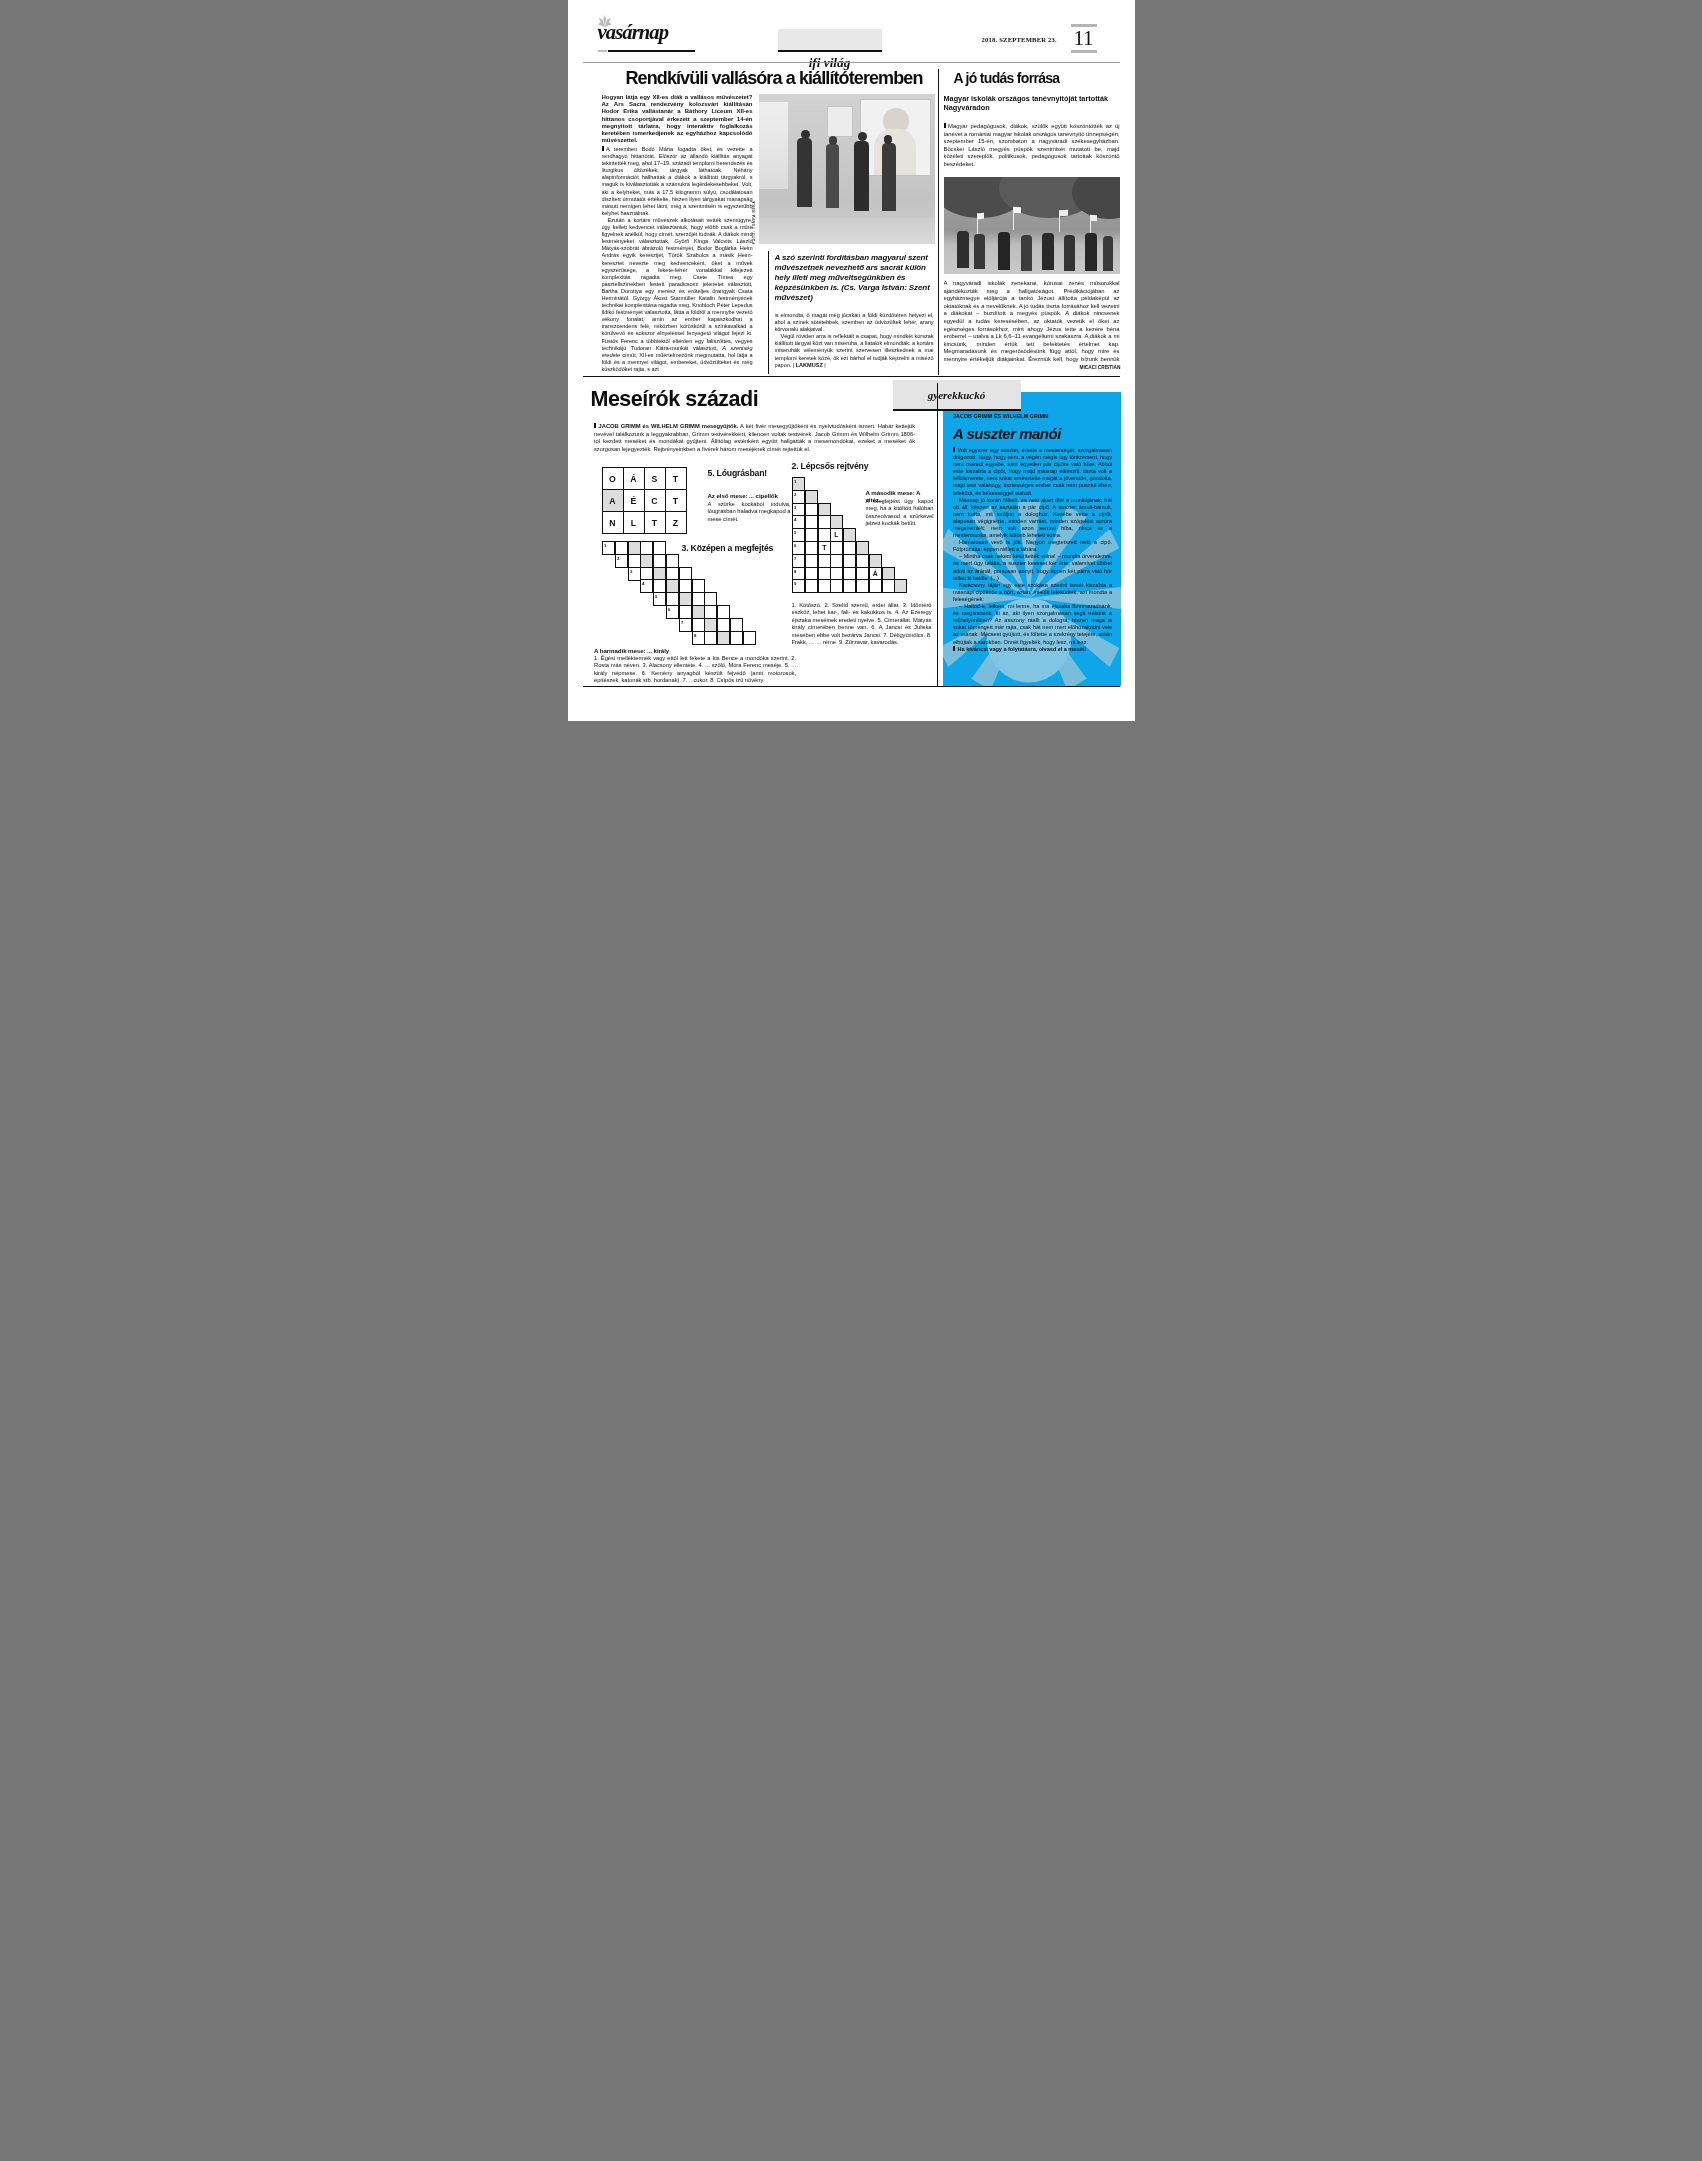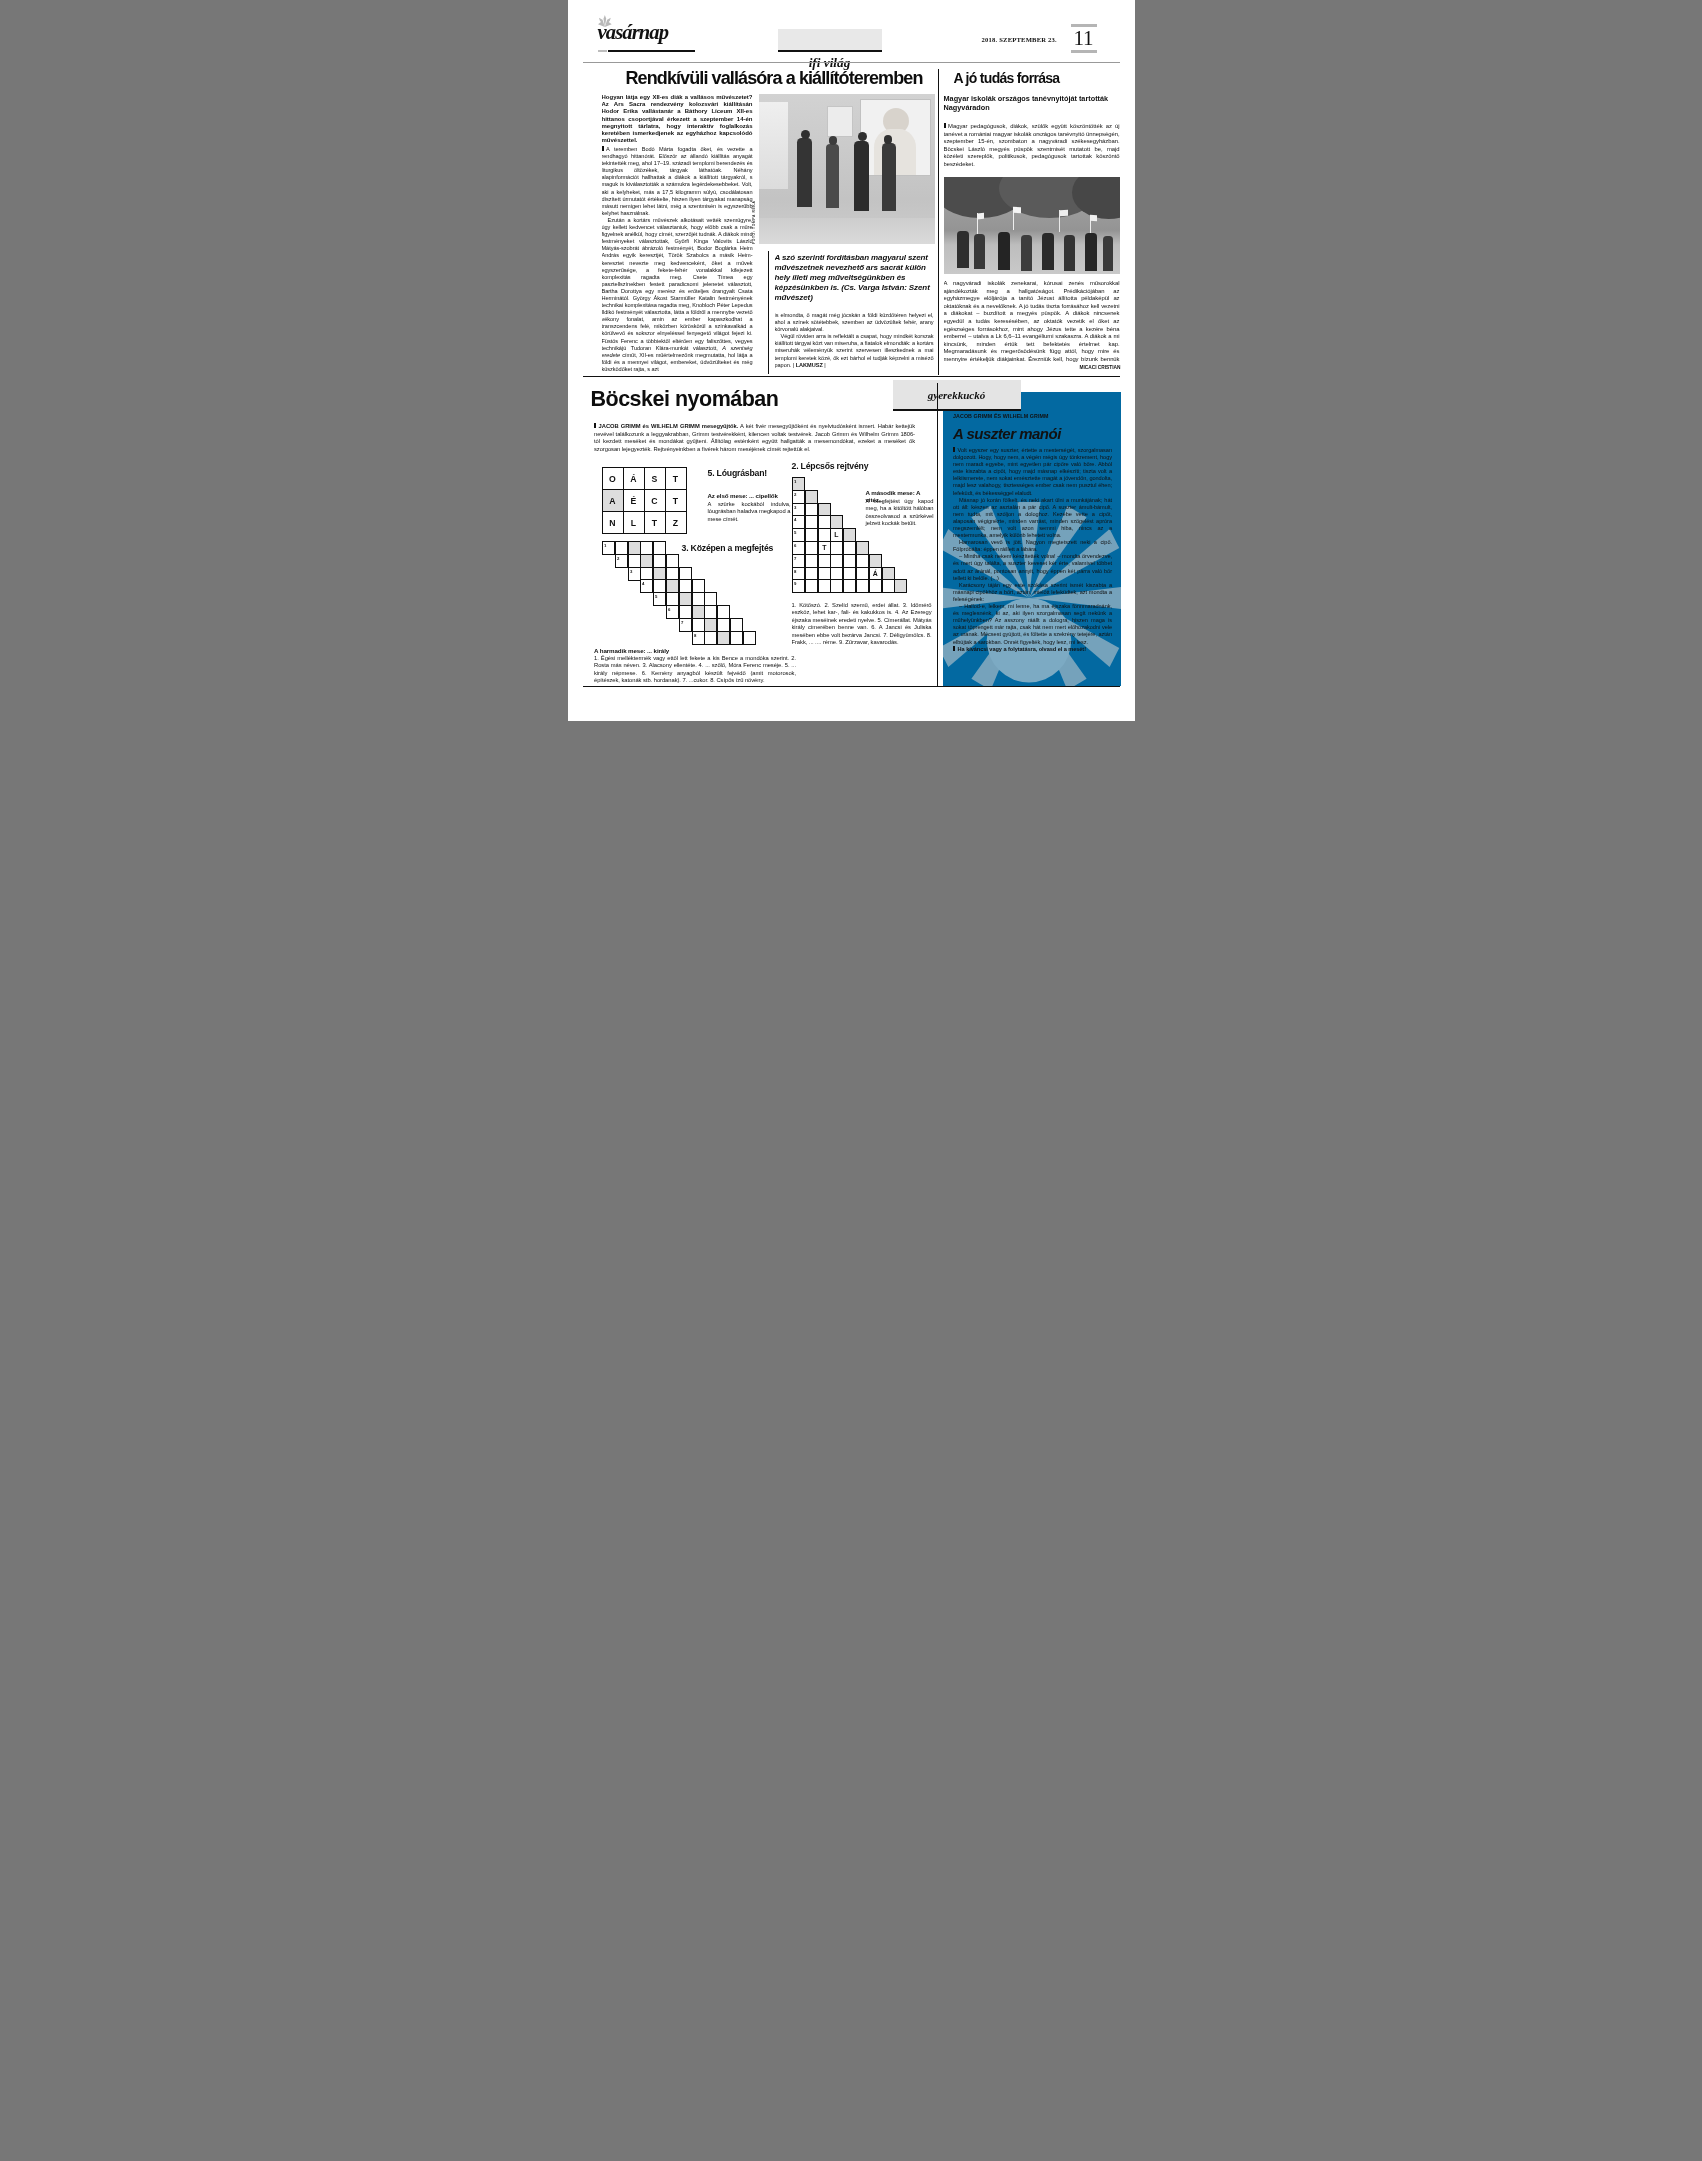--- a/index.html
+++ b/index.html
@@ -19,21 +19,21 @@
   .cell{position:absolute;background:#fff;border:0.9px solid #101010;box-sizing:border-box;
         display:flex;align-items:center;justify-content:center;font-weight:700;}
   .cell.gray{background:#ddd;}
   .cell .num{position:absolute;top:0.5px;left:1.4px;font-size:4.3px;font-weight:700;}
   .cell .ltr{font-size:6.9px;font-weight:700;}
   .ptitle{font-size:8.7px;font-weight:700;letter-spacing:-0.2px;}
   .psub{font-size:6.2px;font-weight:700;letter-spacing:-0.1px;}
   .pdesc{font-size:5.8px;line-height:7.4px;text-align:justify;letter-spacing:-0.05px;}
   .photo{position:absolute;overflow:hidden;}
   .sil{position:absolute;background:#2f2f2f;}
-  .graybox{position:absolute;background:#0369a1;}
+  .graybox{position:absolute;background:#0ea5e9;}
   .kicker{font-size:5.3px;font-weight:700;letter-spacing:0.1px;}
   .byline{font-size:4.8px;font-weight:700;}
 </style>
 </head>
 <body>
 
 <div class="page">
 
   <div class="abs" style="left:30px;top:16.5px;width:105px;height:37px;">
     <svg width="13.7" height="12" viewBox="0 0 30 26" style="position:absolute;left:0.9px;top:-1.8px;">
@@ -132,21 +132,21 @@
     <div class="sil" style="left:159px;top:59px;width:10px;height:35px;border-radius:3.7px 3.7px 0 0;background:#3a3a3a;"></div>
   </div>
 
   <div class="abs body-txt" style="left:376px;top:280px;width:176px;height:85px;overflow:hidden;font-size:5.9px;line-height:7.6px;">
     <p><span>A nagyváradi iskolák zenekarai, kórusai zenés műsorokkal ajándékozták meg a hallgatóságot. Prédikációjában az egyházmegye elöljárója a tanító Jézust állította példaképül az oktatóknak és a nevelőknek. A jó tudás tiszta forrásához kell vezetni a diákokat – buzdított a megyés püspök. A diákok nincsenek egyedül a tudás keresésében, az oktatók vezetik el őket az egészséges forrásokhoz, mint ahogy Jézus tette a kezére béna emberrel – utalva a Lk 6,6–11 evangéliumi szakaszra. A diákok a mi kincsünk, minden értük tett befektetés értelmet kap. Megmaradásunk és megerősödésünk függ attól, hogy mire és mennyire értékeljük diákjainkat. Érezniük kell, hogy bízunk bennük és kiállunk mellettük.</span></p>
   </div>
   <div class="abs byline" style="left:458px;top:365px;width:95px;text-align:right;">MICACI CRISTIAN</div>
 
   <div class="rule-h" style="left:15px;top:376px;width:537px;height:1.1px;"></div>
 
-  <div class="abs headline" style="left:23px;top:389px;width:293px;font-size:21.5px;letter-spacing:-0.5px;">Böcskei nyomában</div>
+  <div class="abs headline" style="left:23px;top:389px;width:293px;font-size:21.5px;letter-spacing:-0.5px;">Meseírók századi</div>
 
   <div class="graybox" style="left:375px;top:392px;width:178px;height:294px;overflow:hidden;">
     <svg width="192" height="192" viewBox="0 0 100 100" style="position:absolute;left:-9.2px;top:110px;opacity:.55;">
       <g fill="#d2d2d2">
         <polygon points="50,50 44,0 56,0"></polygon>
           <polygon points="50,50 70,2 80,8"></polygon>
         <polygon points="50,50 92,14 97,24"></polygon>
           <polygon points="50,50 100,44 100,56"></polygon>
         <polygon points="50,50 92,86 97,76"></polygon>
           <polygon points="50,50 70,98 80,92"></polygon>

